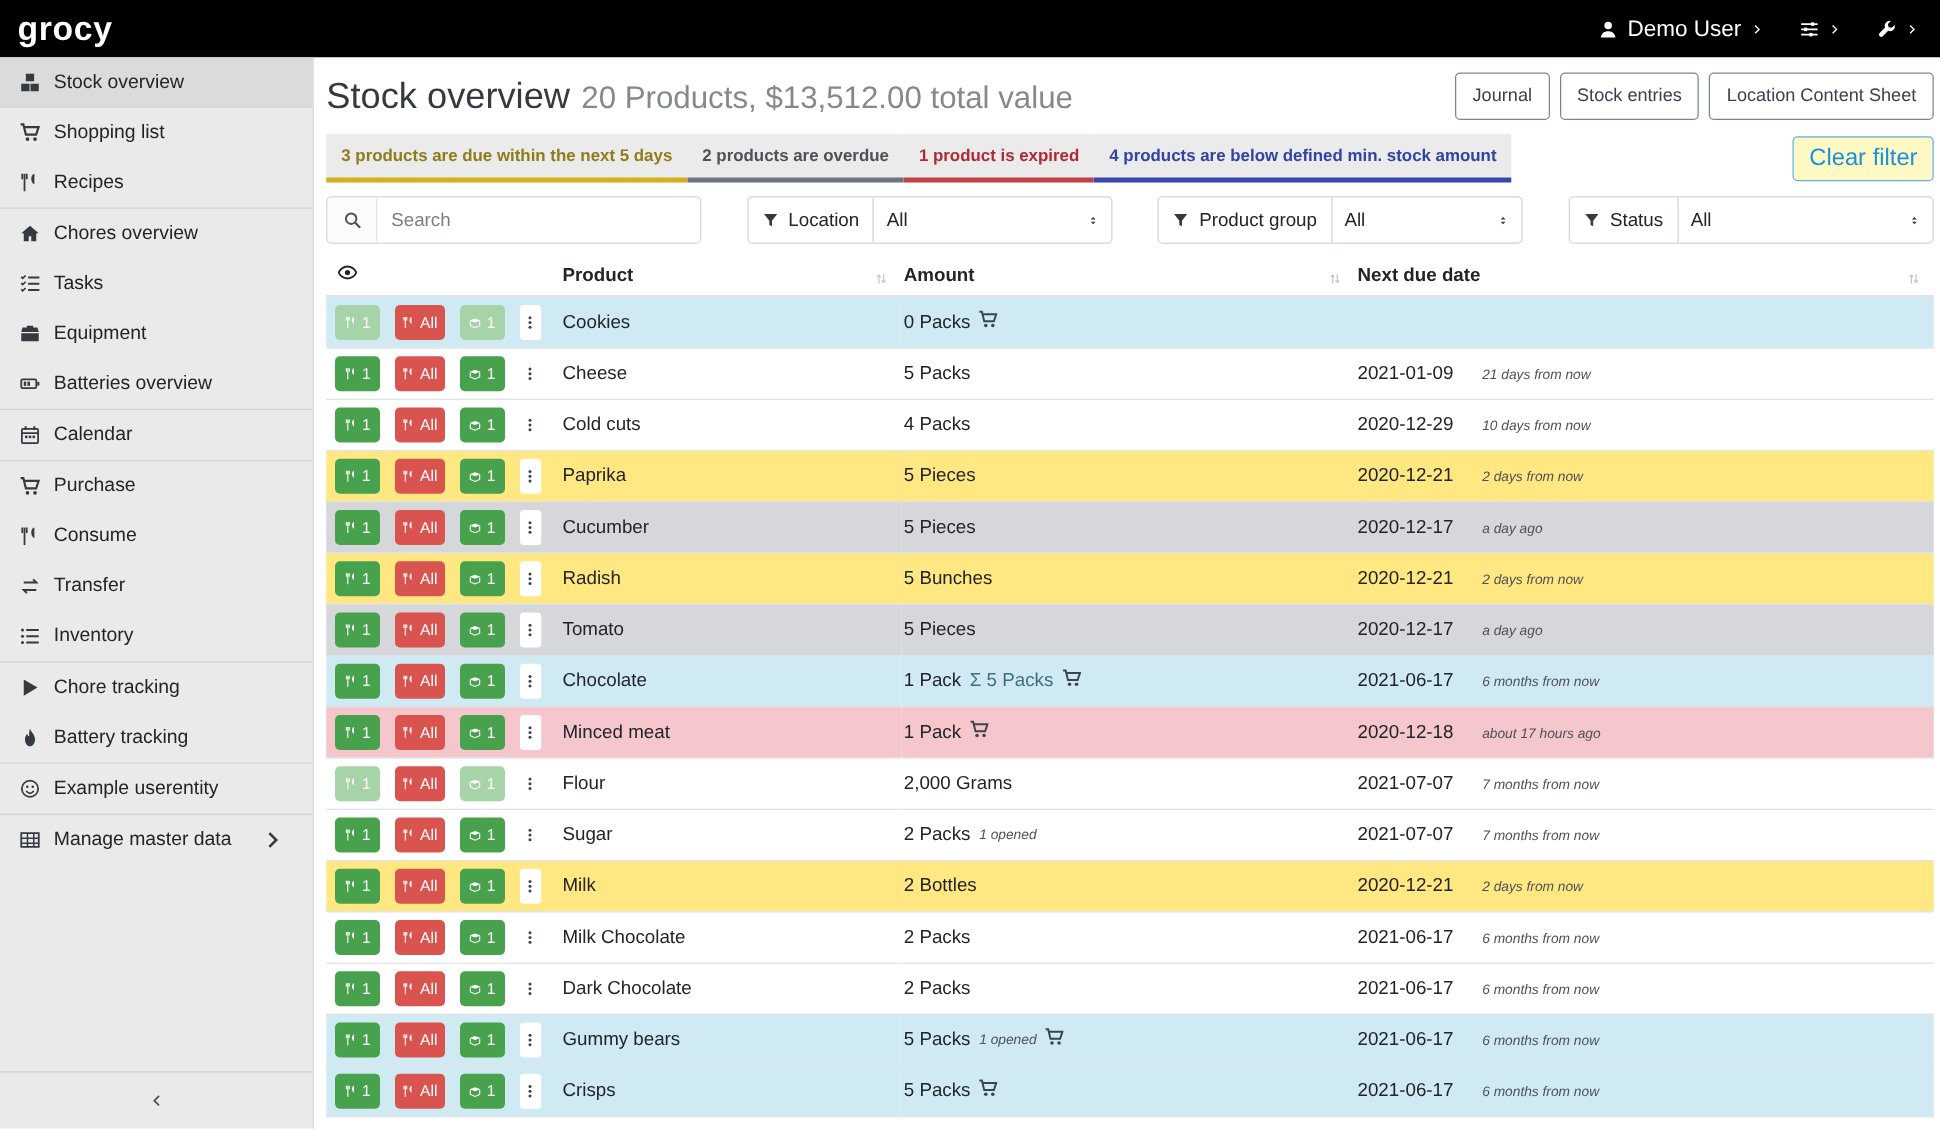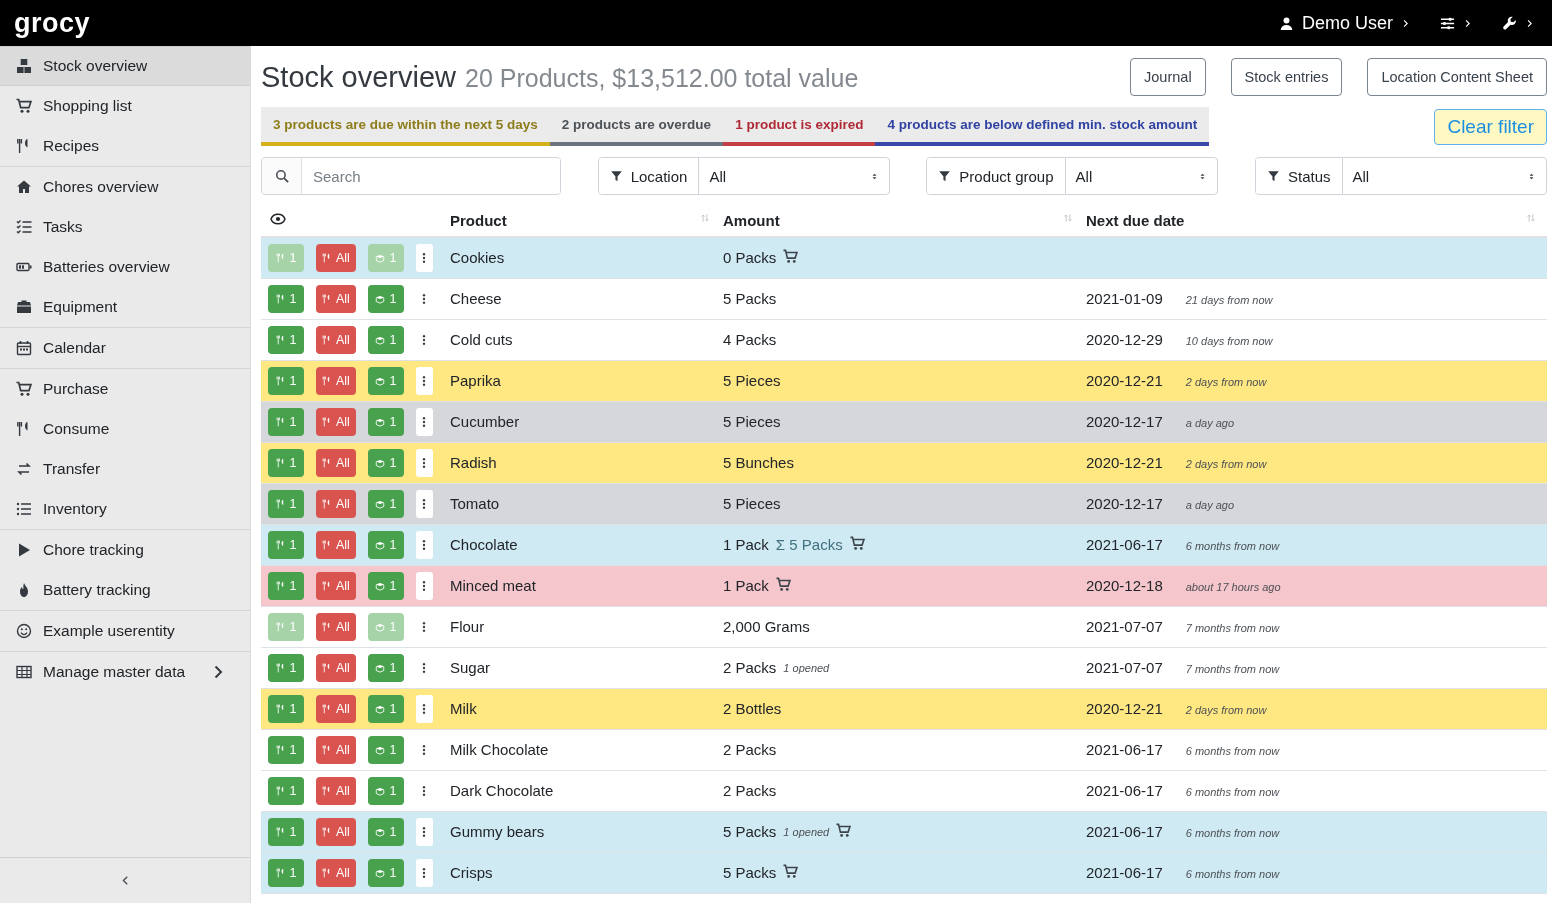--- a/index.html
+++ b/index.html
@@ -32,21 +32,21 @@
   .side-chev svg{width:10px;height:10px}
   .sidebar-collapse{position:absolute;left:0;right:0;bottom:0;height:46px;border-top:1px solid #d0d0d0;display:flex;align-items:center;justify-content:center;color:#495057;cursor:pointer}
   .sidebar-collapse svg{width:11px;height:11px}
 
   
   .content{flex:1;padding:4px 5px 0 10px;overflow:hidden;background:#fff}
 
   .page-header{display:flex;align-items:center;justify-content:space-between;height:54px}
   .ph-title{font-size:29px;font-weight:500;color:#343a40}
   .ph-sub{font-size:25px;font-weight:400;color:#83898f;margin-left:9px}
-  .header-buttons{display:flex;gap:25px}
+  .header-buttons{display:flex;gap:8px}
   .btn-outline{height:38px;padding:0 13px;background:#fff;border:1px solid #7b858f;border-radius:4px;font-size:14.5px;color:#39424c;cursor:pointer;font-family:inherit}
 
   .banners-row{display:flex;align-items:stretch;margin:3px 0 11px}
   .banners{display:flex}
   .banner{display:flex;align-items:center;height:39px;padding:0 12px;background:#ebebeb;border-bottom:4px solid #999;font-size:13.5px;font-weight:700;cursor:pointer}
   .clear-filter{margin-left:auto;align-self:center;height:36px;padding:0 12px;background:#fef9c3;border:1px solid #5fb0ef;color:#1d8fe0;border-radius:4px;font-size:19px;cursor:pointer;font-family:inherit}
 
   .filters{display:flex;justify-content:space-between;margin-bottom:9px}
   .search-group{width:300px;height:38px;border:1px solid #ced4da;border-radius:4px;display:flex;background:#fff;overflow:hidden}
   .search-prepend{width:40px;display:flex;align-items:center;justify-content:center;color:#495057;background:#fbfbfc;border-right:1px solid #dde1e5}
@@ -59,21 +59,21 @@
   .fg-label .icon svg{width:13px;height:13px}
   .fg-select{flex:1;display:flex;align-items:center;justify-content:space-between;padding:0 10px;font-size:15px;cursor:pointer}
   .caret{color:#343a40}
   .caret svg{width:9px;height:9px}
 
   
   table{width:100%;border-collapse:collapse;table-layout:fixed}
   thead th{height:33px;border-bottom:2px solid #dee2e6;font-size:15px;font-weight:700;text-align:left;padding:0 2px;color:#212529}
   .th-eye{padding-left:9px;color:#212529}
   .th-eye .icon svg{width:16px;height:16px}
-  .thin{display:flex;align-items:flex-start;justify-content:space-between;padding-right:8px}
+  .thin{display:flex;align-items:flex-end;justify-content:space-between;padding-right:8px}
   .sort{color:#c2c6ca}
   .sort svg{width:12px;height:12px}
   tbody td{height:41px;border-bottom:1px solid #dee2e6;padding:0 2px;font-size:15px;vertical-align:middle}
   tr.row-info td{background:#d0eaf3}
   tr.row-warning td{background:#ffe782}
   tr.row-secondary td{background:#d5d7da}
   tr.row-danger td{background:#f5c6cb}
   .td-actions{padding-left:7px}
   .actions-flex{display:flex;align-items:center;gap:12px}
   .rbtn{height:28px;min-width:36px;padding:0 6px;border:none;border-radius:4px;color:#fff;font-size:12.5px;display:inline-flex;align-items:center;justify-content:center;gap:4px;cursor:pointer;font-family:inherit}
@@ -187,35 +187,35 @@
             <svg viewBox="0 0 16 16">
               <path d="M1 2.5l1.2 1.2L4.5 1.4M1 7.5l1.2 1.2L4.5 6.4M1 12.5l1.2 1.2 2.3-2.3" stroke="currentColor" stroke-width="1.4" fill="none"></path>
               <path d="M6.5 3h9M6.5 8h9M6.5 13h9" stroke="currentColor" stroke-width="1.6"></path>
             </svg>
           </span>
           <span>Tasks</span>
         </a>
         <a class="side-item">
           <span class="icon ">
             <svg viewBox="0 0 16 16">
+              <path fill="currentColor" d="M5.5 3V1.5h5V3H14l1 3.5H1L2 3zM1 7.5h14V14H1z"></path>
+            </svg>
+          </span>
+          <span>Equipment</span>
+        </a>
+        <a class="side-item">
+          <span class="icon ">
+            <svg viewBox="0 0 16 16">
               <rect x="1" y="4.5" width="12" height="7" rx="1" fill="none" stroke="currentColor" stroke-width="1.4"></rect>
               <rect x="13.8" y="6.5" width="1.7" height="3" fill="currentColor"></rect>
               <rect x="3" y="6.3" width="2" height="3.4" fill="currentColor"></rect>
               <rect x="6" y="6.3" width="2" height="3.4" fill="currentColor"></rect>
             </svg>
           </span>
           <span>Batteries overview</span>
-        </a>
-        <a class="side-item">
-          <span class="icon ">
-            <svg viewBox="0 0 16 16">
-              <path fill="currentColor" d="M5.5 3V1.5h5V3H14l1 3.5H1L2 3zM1 7.5h14V14H1z"></path>
-            </svg>
-          </span>
-          <span>Equipment</span>
         </a>
         <div class="side-divider"></div>
         <a class="side-item">
           <span class="icon ">
             <svg viewBox="0 0 16 16">
               <rect x="1.5" y="3" width="13" height="11.5" rx="1" fill="none" stroke="currentColor" stroke-width="1.4"></rect>
               <path d="M1.5 6.5h13" stroke="currentColor" stroke-width="1.4"></path>
               <path d="M4.5 1v3M11.5 1v3" stroke="currentColor" stroke-width="1.6"></path>
               <rect x="4" y="8.5" width="2" height="2" fill="currentColor"></rect>
               <rect x="7" y="8.5" width="2" height="2" fill="currentColor"></rect>

